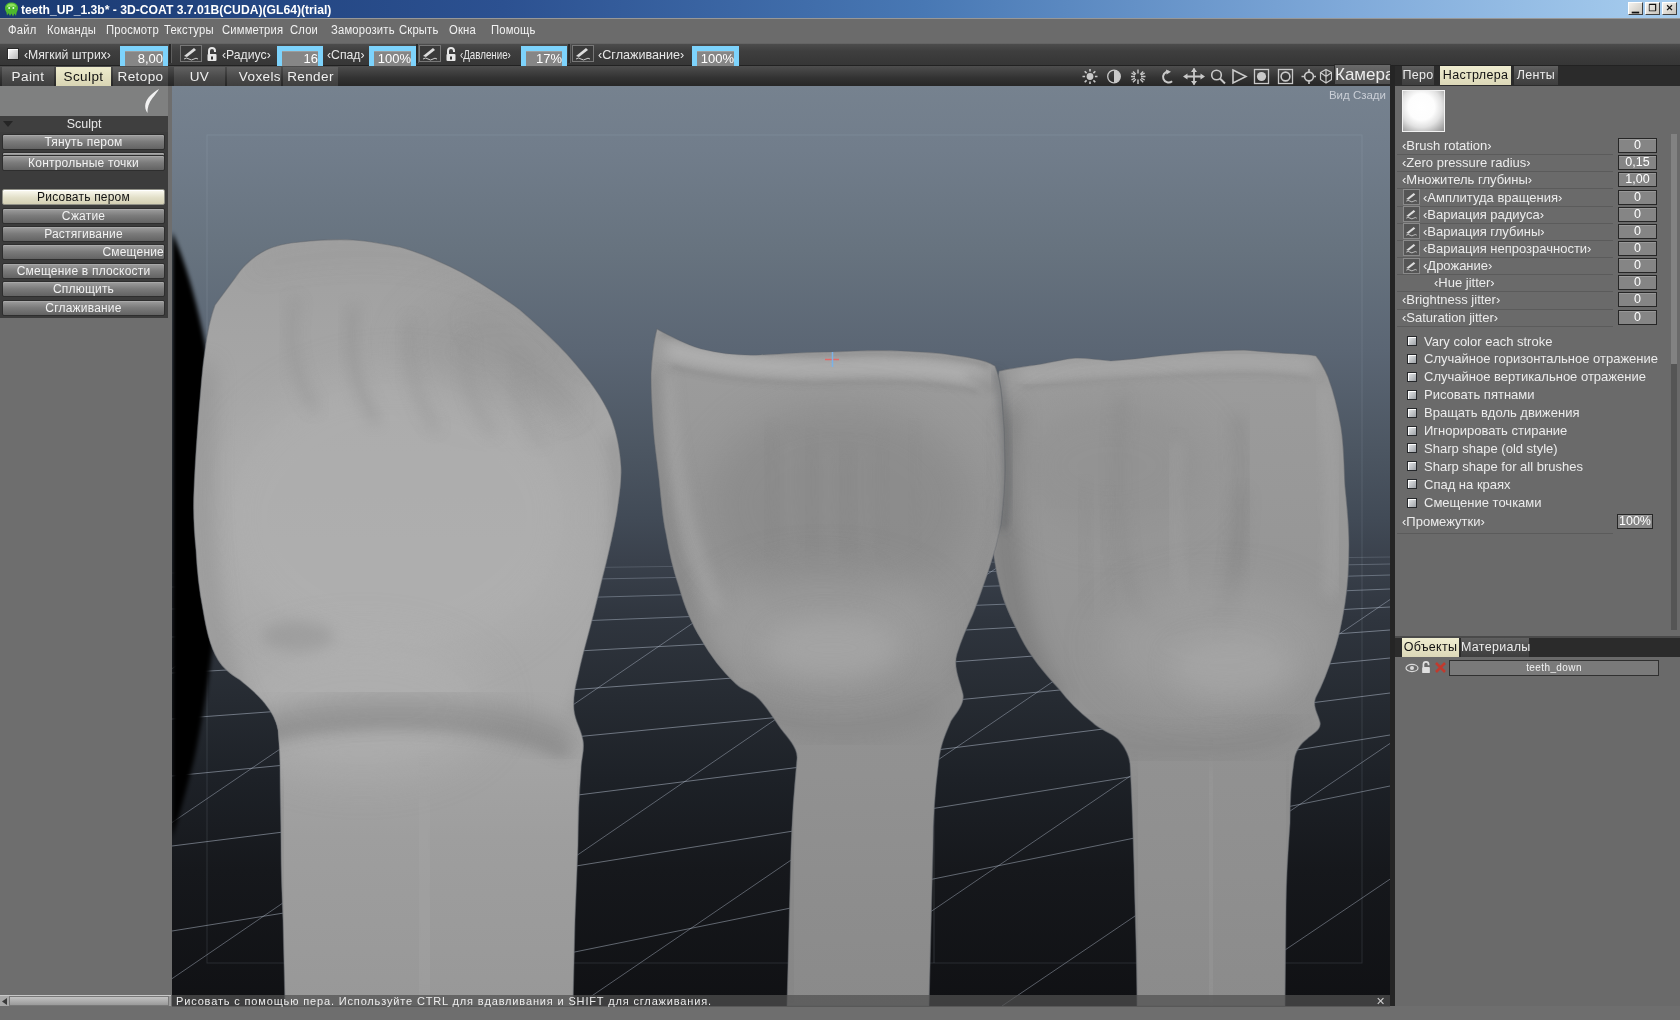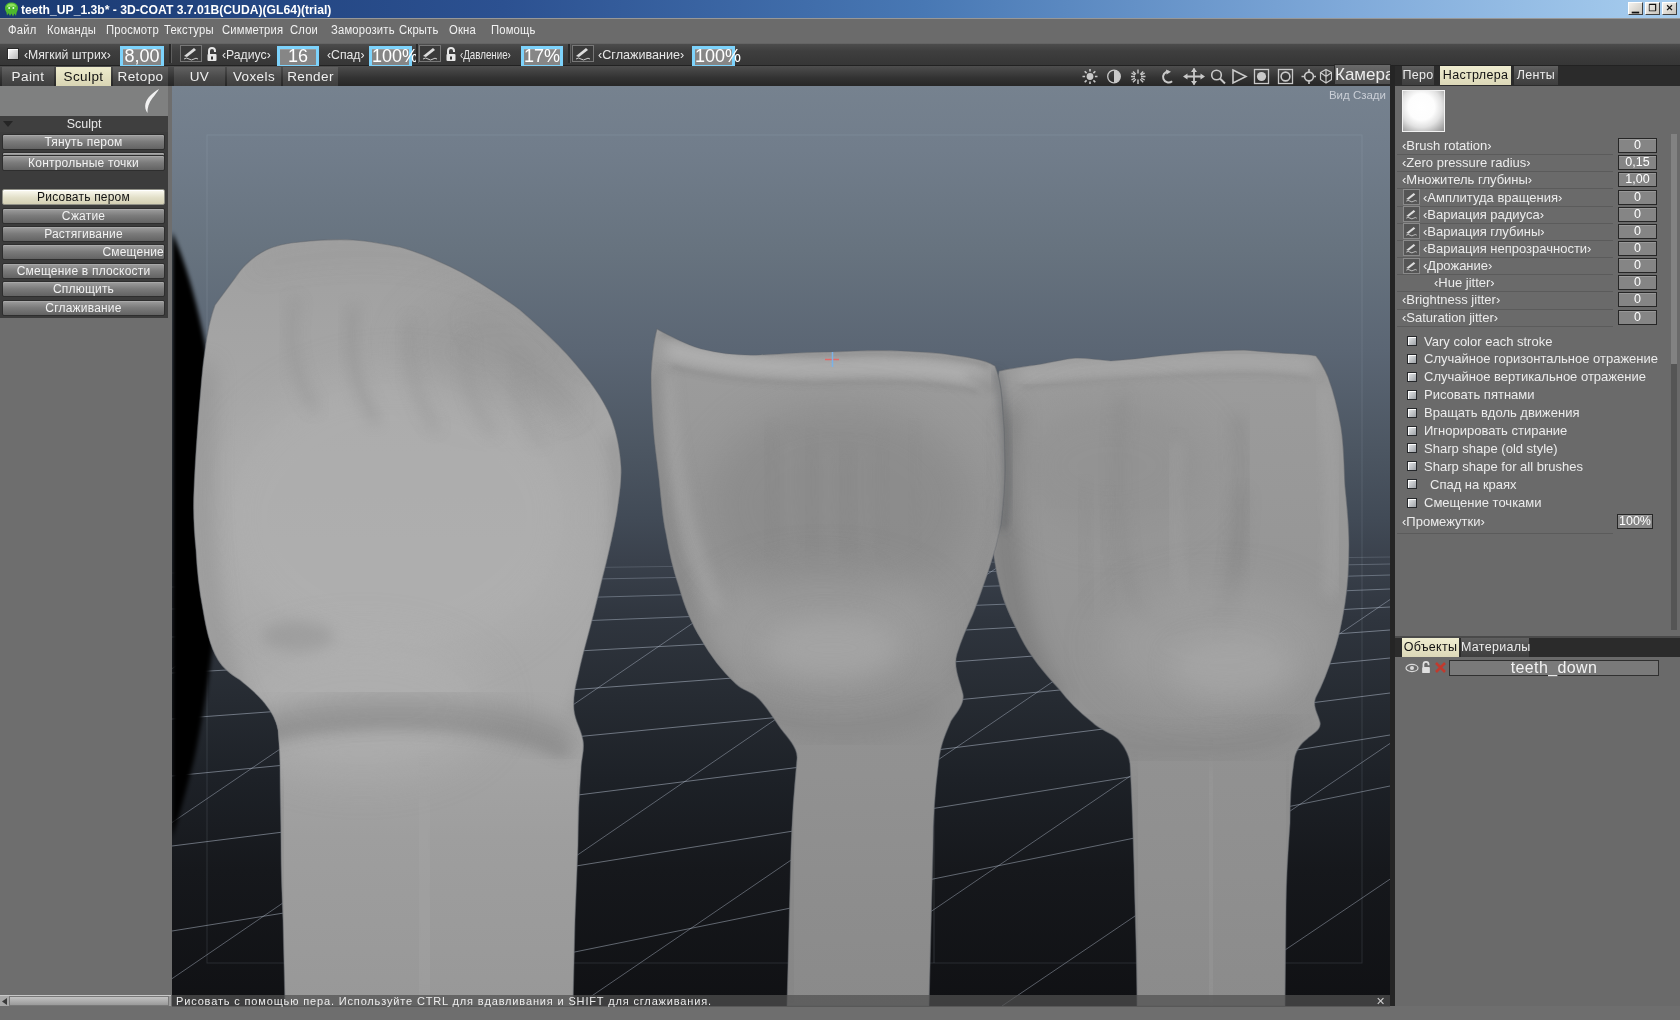--- a/index.html
+++ b/index.html
@@ -7,21 +7,21 @@
 
 #titlebar{left:0;top:0;width:1680px;height:18px;background:linear-gradient(to right,#1a3a72 0%,#2c5191 30%,#4878b4 55%,#7fa9d9 80%,#a8ceef 100%);}
 #title-text{left:21px;top:2px;color:#fff;font-size:13.5px;font-weight:bold;letter-spacing:0px;transform:scaleX(0.9);transform-origin:0 0;}
 .winbtn{top:2px;width:15px;height:13px;background:linear-gradient(135deg,#f4f2ee,#c9c5bd);border:1px solid #404040;border-top-color:#fff;border-left-color:#fff;box-sizing:border-box;color:#111;font-size:9px;text-align:center;line-height:11px;font-weight:bold;}
 
 #menubar{left:0;top:18px;width:1680px;height:25px;background:#6b6b6b;border-top:1px solid #989898;box-sizing:border-box;}
 .menuitem{top:23px;color:#f2f2f2;font-size:12.5px;letter-spacing:0.2px;transform:scaleX(0.9);transform-origin:0 0;}
 
 #toolbar{left:0;top:43px;width:1680px;height:23px;background:linear-gradient(#4c4c4c,#3e3e3e 35%,#363636);border-top:1px solid #646464;border-bottom:1px solid #222;box-sizing:border-box;}
 .tlabel{top:47px;color:#e8e8e8;font-size:13px;letter-spacing:0px;white-space:nowrap;transform:scaleX(0.94);transform-origin:0 0;}
-.tbox{top:46px;height:16px;background:#868686;border:3px solid #7dd3fc;box-shadow:inset 0 1px 0 #9c9c9c;color:#fff;font-size:18px;text-align:center;line-height:15px;}
+.tbox{top:46px;height:16px;background:#868686;border:5px solid #7dd3fc;box-shadow:inset 0 1px 0 #9c9c9c;color:#fff;font-size:13px;text-align:right;line-height:15px;}
 .groove{top:44px;width:2px;height:19px;background:#282828;border-right:1px solid #5e5e5e;}
 .iconbox{top:45px;width:22px;height:17px;background:#3a3a3a;border:1px solid #777;box-sizing:border-box;}
 
 #tabrow{left:0;top:66px;width:1680px;height:20px;background:linear-gradient(#4e4e4e,#323232 60%,#262626);}
 .tab{top:67px;height:19px;background:linear-gradient(#616161,#4a4a4a 55%,#3e3e3e);color:#f0f0f0;font-size:13.5px;text-align:center;line-height:19px;letter-spacing:0.4px;}
 .tab.active{background:linear-gradient(#eeeccd,#d9d5b4);color:#111;}
 
 #leftpanel{left:0;top:86px;width:168px;height:909px;background:#6e6e6e;}
 #lp-top{left:0;top:0;width:168px;height:30px;background:#7f8080;}
 #lp-head{left:0;top:30px;width:168px;height:16px;background:#3f3f3f;color:#e8e8e8;font-size:12.5px;text-align:center;line-height:16px;}
@@ -41,21 +41,21 @@
 #rp-tabstrip{left:0;top:0;width:285px;height:20px;background:#2b2b2b;}
 .rtab{top:0px;height:19px;background:linear-gradient(#606060,#494949 55%,#3e3e3e);color:#ededed;font-size:12.5px;text-align:center;line-height:19px;letter-spacing:0.3px;}
 .rtab.active{background:linear-gradient(#efedd0,#dcd8b8);color:#111;}
 .rlabel{color:#ececec;font-size:13px;letter-spacing:0px;white-space:nowrap;}
 .rfield{left:223px;width:39px;height:15px;background:#858585;border:1px solid #262626;box-shadow:inset 0 1px 0 #989898;box-sizing:border-box;color:#fff;font-size:12.5px;text-align:center;line-height:13px;}
 .rsepline{left:2px;width:216px;height:1px;background:#5b5b5b;}
 .rpen{left:8px;width:17px;height:16px;background:#555;border:1px solid #8a8a8a;box-sizing:border-box;}
 .rcheck{left:12px;width:10px;height:10px;background:linear-gradient(135deg,#e8eaec,#9ea2a7);border:1px solid #26282b;box-shadow:inset 1px 1px 0 #fff;box-sizing:border-box;}
 #objstrip{left:0;top:570px;width:285px;height:21px;background:#2b2b2b;border-top:2px solid #4a4a4a;box-sizing:border-box;}
 #objrow{left:0;top:591px;width:285px;height:22px;}
-#objname{left:54px;top:3px;width:210px;height:16px;background:#7a7a7a;border:1px solid #303030;box-sizing:border-box;color:#f2f2f2;font-size:16px;text-align:center;line-height:14px;letter-spacing:0.4px;}
+#objname{left:54px;top:3px;width:210px;height:16px;background:#7a7a7a;border:1px solid #303030;box-sizing:border-box;color:#f2f2f2;font-size:10px;text-align:center;line-height:14px;letter-spacing:0.4px;}
 
 #bottombar{left:0;top:1006px;width:1680px;height:14px;background:#6a6a6a;border-top:1px solid #4f4f4f;box-sizing:border-box;color:#222;font-size:13px;line-height:13px;}
 </style></head>
 <body>
 <div id="root">
 
   <div id="titlebar" class="abs"></div>
   <svg class="abs" style="left:3px;top:1px" width="17" height="17" viewBox="0 0 17 17">
     <path d="M2 7 C2 3.5 5 1.5 8.5 1.5 C12 1.5 15 3.5 15 7 C15 9 14 10.5 13.5 12 L13 15 L11.5 12.5 L10 15.5 L8.5 12.5 L7 15 L5.5 12.2 L4 14.5 L3.5 11.5 C2.8 10 2 9 2 7 Z" fill="#4db82e"></path>
     <path d="M3.5 6.5 C3.5 4 5.8 2.5 8.5 2.5 C11 2.5 13 4 13.3 6 C11 5 9 5 8 6 C6.5 5.2 5 5.5 3.5 6.5 Z" fill="#8ee05e"></path>
@@ -115,21 +115,21 @@
         <path d="M3 13 q2.5 -2 5 0 q2.5 2 5 0 q2 -1.6 4 0" stroke="#ccc" fill="none" stroke-width="1"></path>
       </svg></div>
   <div class="tlabel abs" style="left:598px;transform:scaleX(0.97);">‹Сглаживание›</div>
   <div class="tbox abs" style="left:692px;width:37px;">100%</div>
 
   <div id="tabrow" class="abs"></div>
   <div class="tab abs" style="left:2px;width:52px;">Paint</div>
   <div class="tab active abs" style="left:56px;width:55px;">Sculpt</div>
   <div class="tab abs" style="left:113px;width:55px;">Retopo</div>
   <div class="tab abs" style="left:174px;width:51px;">UV</div>
-  <div class="tab abs" style="left:227px;width:54px;">Voxels</div>
+  <div class="tab abs" style="left:227px;width:54px;text-align:right;">Voxels</div>
   <div class="tab abs" style="left:283px;width:55px;">Render</div>
 
   <svg class="abs" style="left:1080px;top:67px;" width="252" height="19" viewBox="0 0 252 19" fill="none" stroke="#c9c9c9">
     <g stroke-width="1.3">
       <circle cx="10" cy="9.5" r="3.4" fill="#c9c9c9" stroke="none"></circle>
       <g stroke-width="1.6">
           <path d="M10 2v2.6M10 14.4V17M2.5 9.5h2.6M14.9 9.5h2.6M4.7 4.2l1.9 1.9M13.4 13.4l1.9 1.9M15.3 4.2l-1.9 1.9M6.6 13.4l-1.9 1.9"></path>
         </g>
       <circle cx="34" cy="9.5" r="6.3"></circle>
         <path d="M34 3.2 a6.3 6.3 0 0 1 0 12.6 Z" fill="#c9c9c9" stroke="none"></path>
@@ -425,21 +425,21 @@
 <div class="rlabel abs" style="left:29px;top:321.2px;">Рисовать пятнами</div>
 <div class="rcheck abs" style="top:341.6px;"></div>
 <div class="rlabel abs" style="left:29px;top:339.1px;">Вращать вдоль движения</div>
 <div class="rcheck abs" style="top:359.5px;"></div>
 <div class="rlabel abs" style="left:29px;top:357.0px;">Игнорировать стирание</div>
 <div class="rcheck abs" style="top:377.4px;"></div>
 <div class="rlabel abs" style="left:29px;top:374.9px;">Sharp shape (old style)</div>
 <div class="rcheck abs" style="top:395.3px;"></div>
 <div class="rlabel abs" style="left:29px;top:392.8px;">Sharp shape for all brushes</div>
 <div class="rcheck abs" style="top:413.1px;"></div>
-<div class="rlabel abs" style="left:35px;top:410.6px;">Спад на краях</div>
+<div class="rlabel abs" style="left:29px;top:410.6px;">Спад на краях</div>
 <div class="rcheck abs" style="top:431.5px;"></div>
 <div class="rlabel abs" style="left:29px;top:429.0px;">Смещение точками</div>
 <div class="rlabel abs" style="left:7px;top:447.5px;">‹Промежутки›</div>
 <div class="rfield abs" style="left:222px;top:447.5px;width:36px;">100%</div>
 <div class="rsepline abs" style="top:466.5px;"></div>
 <div class="abs" style="left:276px;top:68px;width:6px;height:496px;background:#555;"></div>
 <div class="abs" style="left:276px;top:68px;width:6px;height:230px;background:#828282;"></div>
 <div id="objstrip" class="abs"></div>
 <div class="rtab active abs" style="left:7px;top:572px;width:57px;">Объекты</div>
 <div class="rtab abs" style="left:66px;top:572px;width:68px;">Материалы</div>

